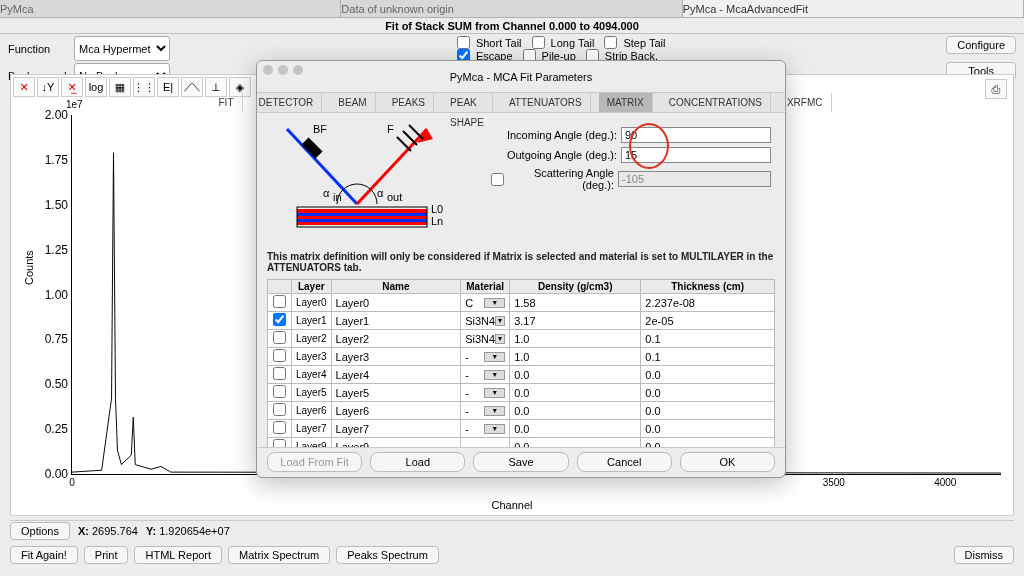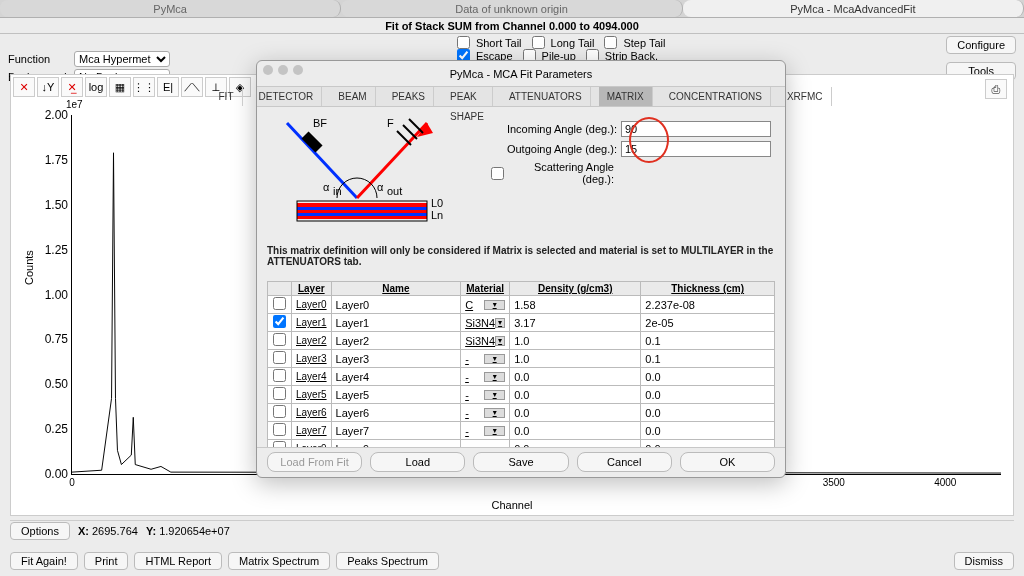--- a/index.html
+++ b/index.html
@@ -1,67 +1,67 @@
 <!DOCTYPE html>
 <html><head>
 <meta charset="utf-8">
 <style>
 * { box-sizing: border-box; margin: 0; padding: 0; font-family: -apple-system, "Helvetica Neue", Arial, sans-serif; font-size: 11px; }
 body { background: #ececec; width: 1024px; height: 576px; overflow: hidden; position: relative; }
 
 .tabbar { height: 18px; display: flex; background: #d4d4d4; border-bottom: 1px solid #b0b0b0; }
-.tabbar .tab { flex: 1; text-align: center; line-height: 18px; border-right: 1px solid #b0b0b0; color: #333; background: #f0f0f0; border-radius: 8px; }
+.tabbar .tab { flex: 1; line-height: 18px; border-right: 1px solid #b0b0b0; color: #333; background: #f0f0f0; }
 .tabbar .tab.dim { background: #d8d8d8; color: #666; }
 
 .titlebar { height: 16px; text-align: center; font-weight: bold; line-height: 16px; background: #ececec; border-bottom: 1px solid #c0c0c0; }
 
 .toprow { height: 36px; display: flex; align-items: flex-start; padding: 2px 8px; gap: 14px; }
-.labelcol { display: flex; flex-direction: column; gap: 2px; margin-top: 15px; }
+.labelcol { display: flex; flex-direction: column; gap: 2px; }
 .labelrow { display: flex; align-items: center; gap: 6px; }
 .labelrow span:first-child { width: 60px; text-align: left; }
-select { height: 16px; font-size: 11px; background: #fff; border: 1px solid #aaa; border-radius: 3px; }
+select { height: 25px; font-size: 11px; background: #fff; border: 1px solid #aaa; border-radius: 3px; }
 .chkrow { display: flex; gap: 4px; align-items: center; }
 .chkrow input { margin: 0 2px 0 6px; }
 button.small { height: 18px; padding: 0 10px; background: #f6f6f6; border: 1px solid #bbb; border-radius: 4px; }
 
 .plotarea { position: absolute; left: 10px; right: 10px; top: 74px; bottom: 60px; background: #fff; border: 1px solid #ccc; }
 .toolbar { position: absolute; left: 2px; top: 2px; display: flex; gap: 2px; }
 .tbtn { width: 22px; height: 20px; border: 1px solid #ccc; background: #fafafa; display: flex; align-items: center; justify-content: center; font-size: 11px; }
 
 .axes { position: absolute; left: 60px; right: 12px; top: 40px; bottom: 40px; border-left: 1px solid #000; border-bottom: 1px solid #000; }
 .ylabel { position: absolute; left: 12px; top: 50%; transform: rotate(-90deg) translateX(10px); transform-origin: left top; }
 .xlabel { position: absolute; bottom: 4px; left: 50%; transform: translateX(-50%); }
 .ytick { position: absolute; left: -40px; width: 36px; text-align: right; font-size: 12px; }
 .xtick { position: absolute; bottom: -14px; font-size: 10px; transform: translateX(-50%); }
 .sci { position: absolute; left: -6px; top: -16px; font-size: 10px; }
 
 svg.curve { position: absolute; left: 0; top: 0; width: 100%; height: 100%; }
 
 .statusrow { position: absolute; left: 10px; right: 10px; bottom: 38px; height: 18px; display: flex; align-items: center; gap: 8px; border-top: 1px solid #ccc; padding-top: 2px; }
-.btnrow { position: absolute; left: 0; right: 0; bottom: 6px; height: 24px; display: flex; gap: 6px; padding: 0 10px; align-items: flex-end; }
+.btnrow { position: absolute; left: 0; right: 0; bottom: 6px; height: 24px; display: flex; gap: 6px; padding: 0 10px; align-items: flex-start; }
 .btnrow .spacer { flex: 1; }
 
 
 .dialog { position: absolute; left: 256px; top: 60px; width: 530px; height: 418px; background: #ececec; border: 1px solid #999; border-radius: 6px; box-shadow: 0 6px 24px rgba(0,0,0,0.25); display: flex; flex-direction: column; }
-.dlgtitle { height: 26px; display: flex; align-items: center; justify-content: center; position: relative; border-bottom: 1px solid #c8c8c8; }
+.dlgtitle { height: 32px; display: flex; align-items: center; justify-content: center; position: relative; border-bottom: 1px solid #c8c8c8; }
 .traffic { position: absolute; left: 6px; top: 4px; display: flex; gap: 5px; }
 .traffic span { width: 10px; height: 10px; border-radius: 50%; background: #c4c4c4; display: inline-block; }
 .dlgtabs { height: 20px; display: flex; justify-content: center; gap: 8px; border-bottom: 1px solid #c8c8c8; background: #e4e4e4; }
 .dlgtabs .dtab { padding: 0 8px; line-height: 20px; border-right: 1px solid #ccc; font-size: 10px; color: #333; }
 .dlgtabs .dtab.active { background: #b8b8b8; }
 .dlgbody { flex: 1; padding: 8px 10px; overflow: hidden; position: relative; }
 .anglegrid { position: absolute; right: 14px; top: 14px; width: 280px; }
 .anglebox { display: flex; align-items: center; margin-bottom: 4px; }
 .anglebox label { flex: 0 0 130px; text-align: right; padding-right: 4px; }
 .anglebox input[type=text] { flex: 1; height: 16px; border: 1px solid #888; padding: 0 3px; background: #fff; }
 .anglebox input.dis { background: #e8e8e8; color: #888; }
 .redcircle { position: absolute; border: 2px solid #e03020; border-radius: 50%; pointer-events: none; }
 
 .note { margin-top: 130px; font-weight: 600; font-size: 10px; color: #222; }
-.layertbl { margin-top: 14px; border-collapse: collapse; width: 100%; text-decoration: underline; }
+.layertbl { margin-top: 6px; border-collapse: collapse; width: 100%; }
 .layertbl th, .layertbl td { border: 1px solid #bbb; padding: 1px 4px; font-size: 10px; height: 14px; text-align: center; background: #fff; }
 .layertbl th { background: #eaeaea; }
 .layertbl td.left { text-align: left; }
 .layertbl td.cb { width: 24px; }
 .matcell { display: flex; align-items: center; }
 .matcell span { flex: 1; text-align: left; }
 .matcell .dd { width: 10px; height: 10px; background: #ddd; border: 1px solid #999; font-size: 8px; line-height: 8px; text-align: center; }
 
 .dlgbtns { height: 30px; display: flex; gap: 8px; padding: 4px 10px; border-top: 1px solid #c8c8c8; }
 .dlgbtns button { flex: 1; height: 20px; border: 1px solid #bbb; border-radius: 8px; background: #f6f6f6; }
@@ -224,20 +224,21 @@
           <label>Incoming Angle (deg.):</label>
           <input type="text" value="90" style="">
         </div>
       <div class="anglebox">
           <label>Outgoing Angle (deg.):</label>
           <input type="text" value="15" style="">
         </div>
       <div class="anglebox">
           <input type="checkbox" style="margin-right: 2px;">
           <label style="flex:0 0 112px">Scattering Angle (deg.):</label>
+          <input type="text" class="dis" value="-105" style="">
         </div>
     </div>
     <div class="redcircle" style="left:372px;top:10px;width:40px;height:46px"></div>
 
     <div class="note">This matrix definition will only be considered if Matrix is selected and material is set to MULTILAYER in the ATTENUATORS tab.</div>
     <table class="layertbl">
       <thead>
           <tr id="thr">
             <th></th>
             <th>Layer</th>

